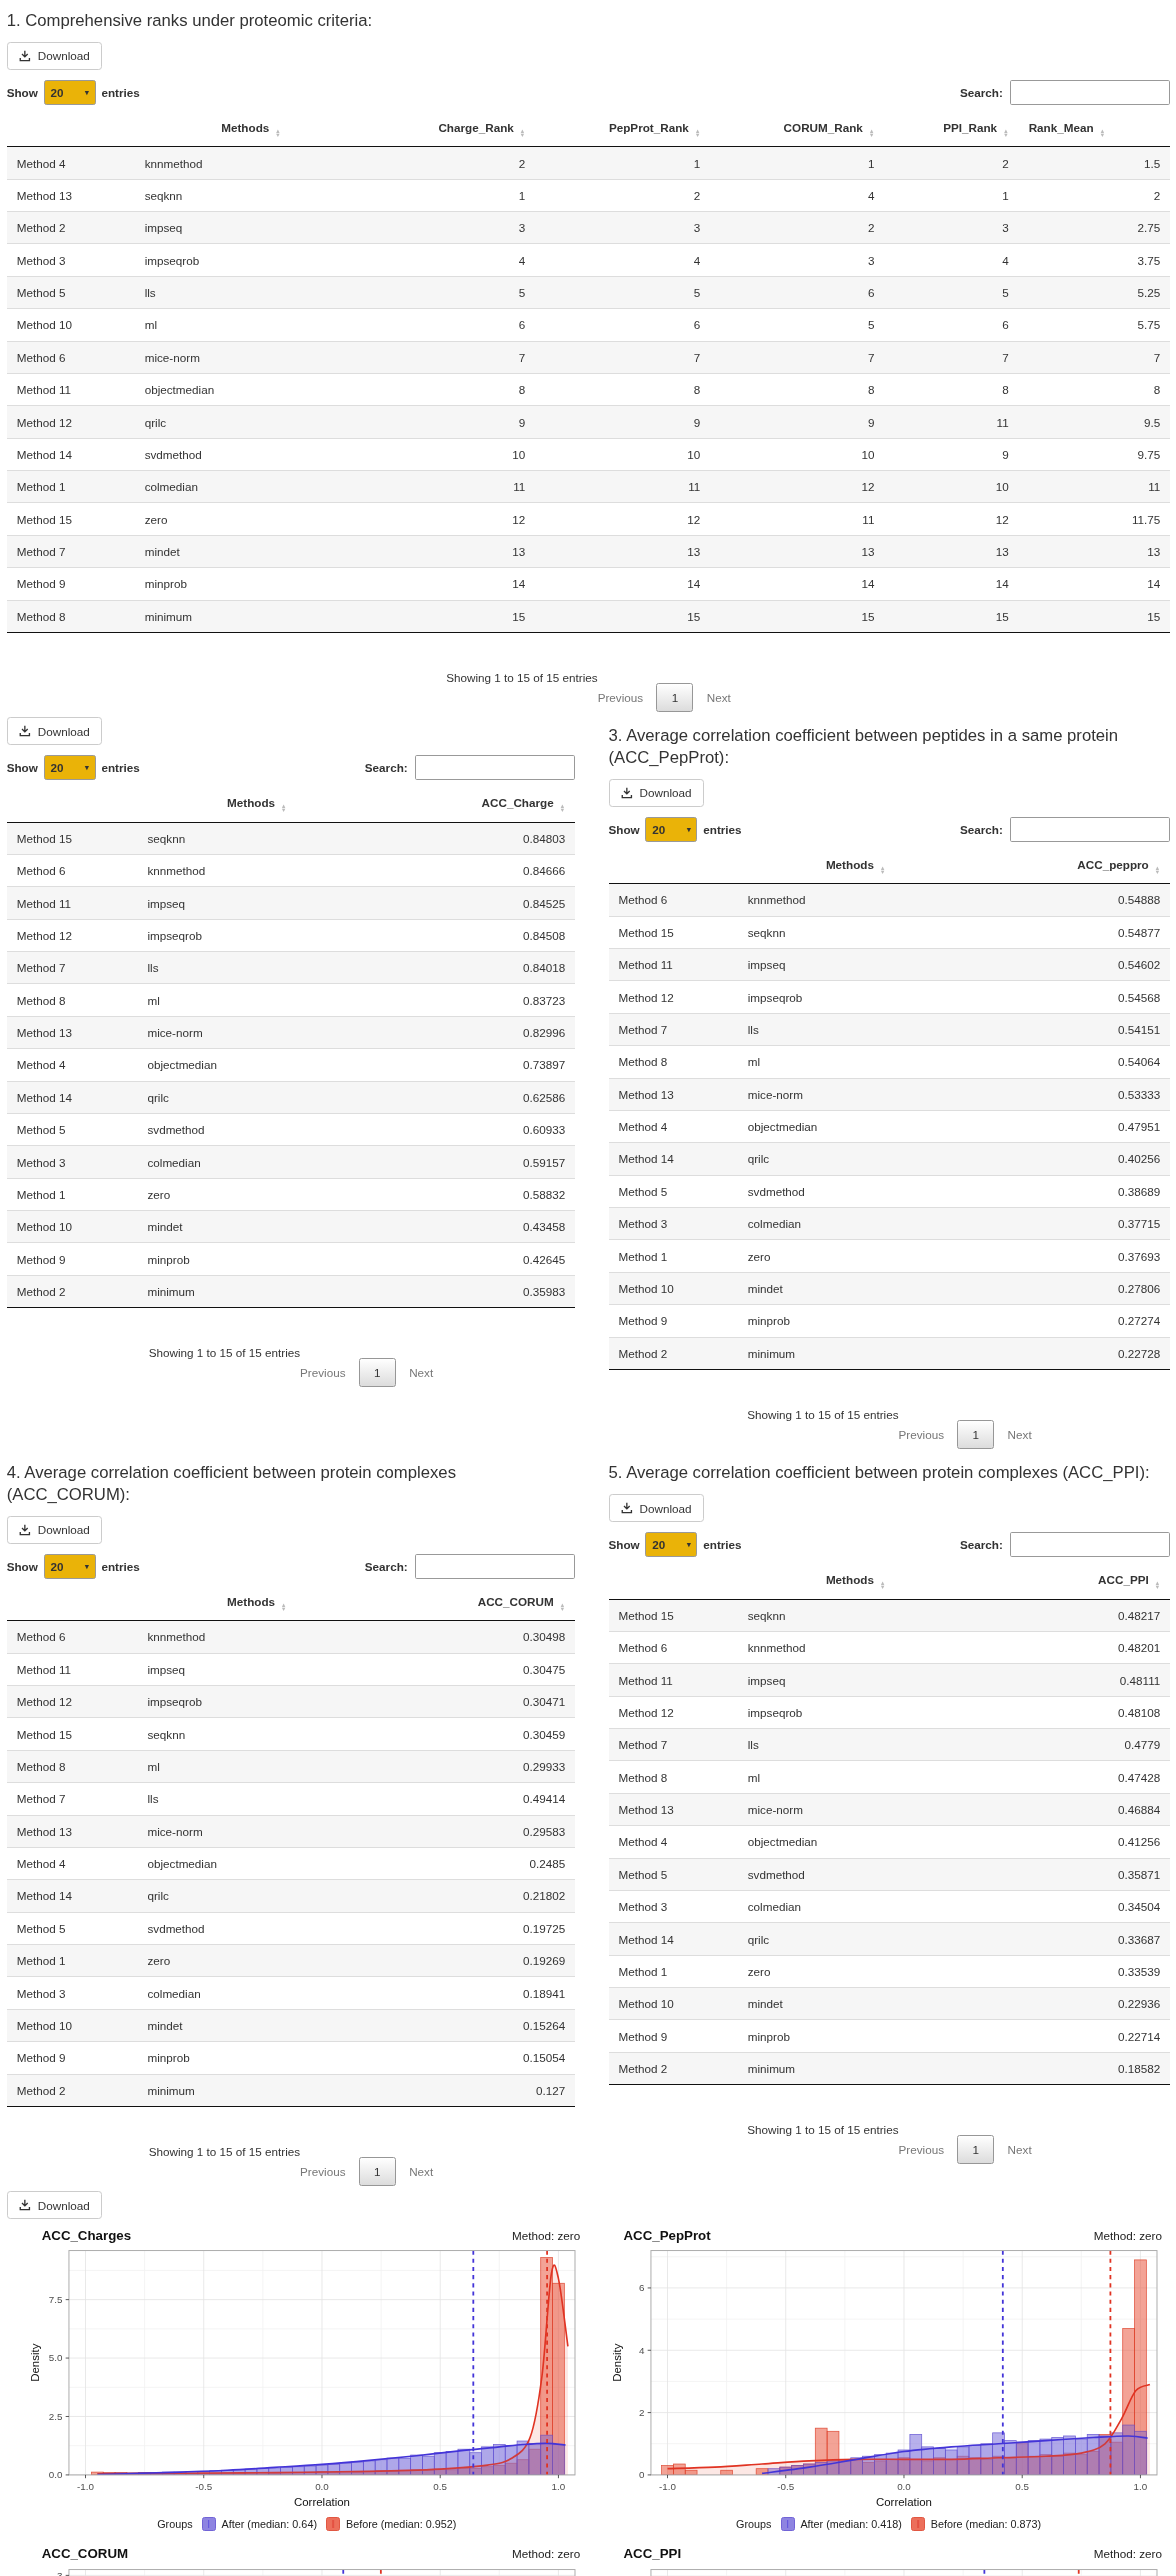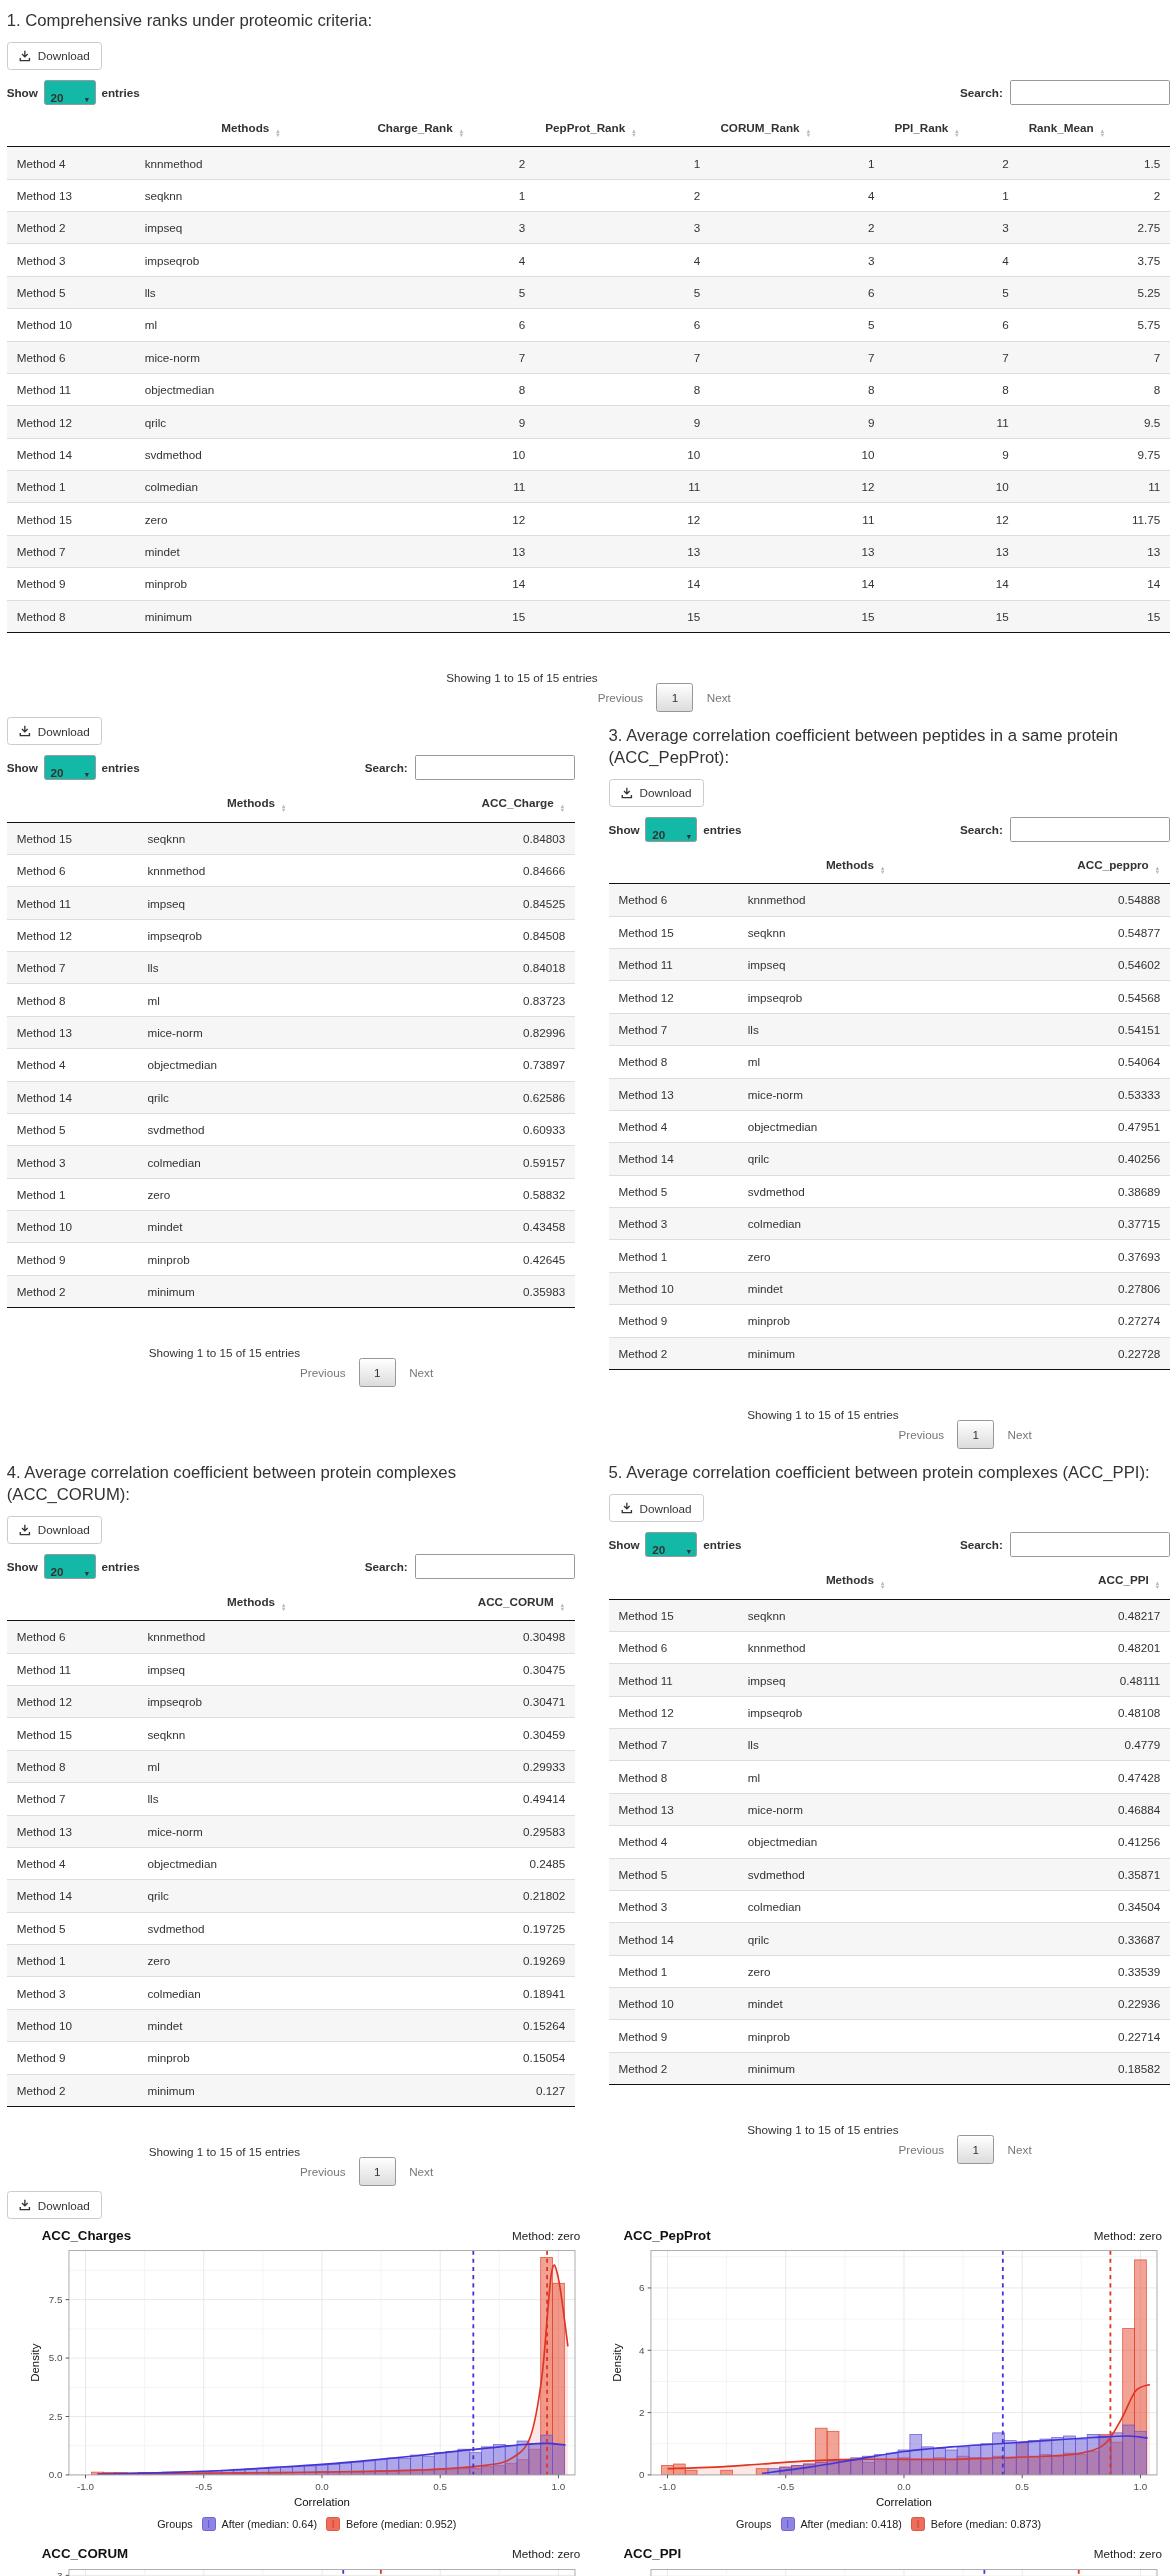--- a/index.html
+++ b/index.html
@@ -4,28 +4,28 @@
 <style>
   html,body{margin:0;padding:0;background:#fff;}
   body{width:1177px;font-family:"Liberation Sans",sans-serif;color:#333;}
   .page{padding:1.7px 6.7px 8.3px 6.7px;}
   .sec-title{font-size:16.7px;font-weight:400;color:#333;margin:8.3px 0 10px 0;line-height:1.3;}
   .btn-download{display:inline-flex;align-items:center;gap:6.7px;border:0.8px solid #ccc;background:#fff;
     border-radius:3.3px;padding:6.7px 11.7px;font-size:11.7px;color:#333;cursor:pointer;font-family:inherit;}
   .dt-controls{display:flex;justify-content:space-between;align-items:center;margin:10px 0 6.7px 0;
     font-size:11.7px;font-weight:700;}
   .dt-length{display:flex;align-items:center;gap:5.8px;}
-  .dt-select{display:inline-flex;align-items:flex-end;justify-content:space-between;width:52px;height:25px;
-    border:0.8px solid #999;border-radius:2.5px;padding:0 5.8px;box-sizing:border-box;background:#14b8a6;cursor:pointer;}
+  .dt-select{display:inline-flex;align-items:center;justify-content:space-between;width:52px;height:25px;
+    border:0.8px solid #999;border-radius:2.5px;padding:0 5.8px;box-sizing:border-box;background:#eab308;cursor:pointer;}
   .dt-select .caret{font-size:7.5px;color:#333;}
   .dt-filter{display:flex;align-items:center;gap:7.5px;}
   .dt-search{width:160px;height:25px;border:0.8px solid #999;padding:1.7px 5.8px;box-sizing:border-box;
     font-size:11.7px;font-family:inherit;border-radius:1.7px;}
   table.dt{width:100%;border-collapse:collapse;font-size:11.7px;border-bottom:1.7px solid #111;}
-  .dt thead th{font-weight:700;padding:9.2px 10px;border-bottom:1.7px solid #111;text-align:left;white-space:nowrap;}
+  .dt thead th{font-weight:700;padding:9.2px 10px;border-bottom:1.7px solid #111;text-align:right;white-space:nowrap;}
   .dt tbody td{padding:9.2px 10px;border-top:0.8px solid #ddd;}
   .dt tbody tr:first-child td{border-top:none;}
   .dt tbody tr:nth-child(odd){background:#f6f6f6;}
   .dt td.cell-rowlabel,.dt td.cell-method{text-align:left;}
   .dt td.cell-num{text-align:right;}
   .dt7 th:nth-child(1){width:11%;}
   .dt7 th:nth-child(2){width:20%;text-align:center;}
   .dt7 th:last-child{text-align:left;}
   .dt3 th:nth-child(1){width:23%;}
   .dt3 th:nth-child(2){width:42%;text-align:center;}

